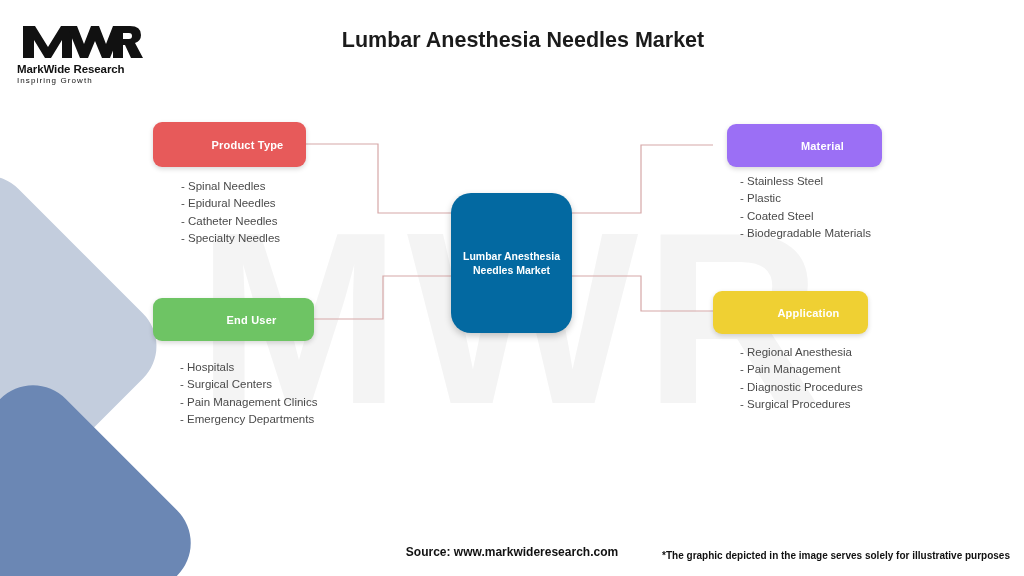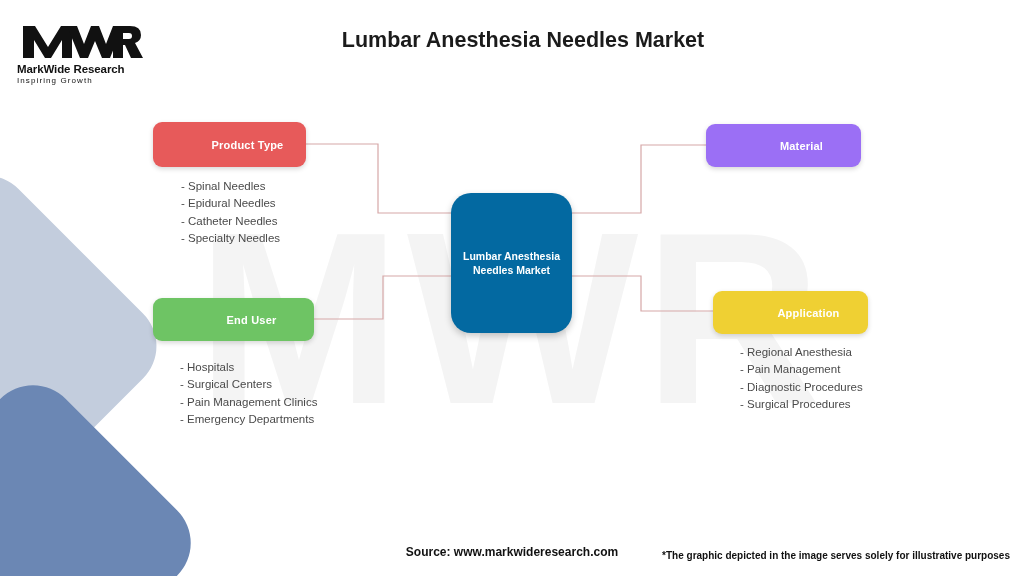--- a/index.html
+++ b/index.html
@@ -120,21 +120,21 @@
     text-align: center;
     font-size: 11px;
     font-weight: 700;
     color: #ffffff;
     padding-left: 36px;
     box-sizing: border-box;
     letter-spacing: 0.2px;
   }
 
   #node-product-type { left: 153px; top: 122px; width: 153px; height: 45px; background: #e75a5a; }
-  #node-material     { left: 706px; top: 124px; width: 155px; height: 43px; background: #9b6ff5; }
+  #node-material     { left: 727px; top: 124px; width: 155px; height: 43px; background: #9b6ff5; }
   #node-end-user     { left: 153px; top: 298px; width: 161px; height: 43px; background: #6ec464; }
   #node-application  { left: 713px; top: 291px; width: 155px; height: 43px; background: #efd033; }
 
   #node-center {
     position: absolute;
     left: 451px;
     top: 193px;
     width: 121px;
     height: 140px;
     background: #0369a1;
@@ -245,20 +245,26 @@
     <div class="node-label">Application</div>
   </div>
 
   <div class="item-list" id="list-product-type">
     <div>- Spinal Needles</div>
     <div>- Epidural Needles</div>
     <div>- Catheter Needles</div>
     <div>- Specialty Needles</div>
   </div>
 
+  <div class="item-list" id="list-material">
+    <div>- Stainless Steel</div>
+    <div>- Plastic</div>
+    <div>- Coated Steel</div>
+    <div>- Biodegradable Materials</div>
+  </div>
 
   <div class="item-list" id="list-end-user">
     <div>- Hospitals</div>
     <div>- Surgical Centers</div>
     <div>- Pain Management Clinics</div>
     <div>- Emergency Departments</div>
   </div>
 
   <div class="item-list" id="list-application">
     <div>- Regional Anesthesia</div>

